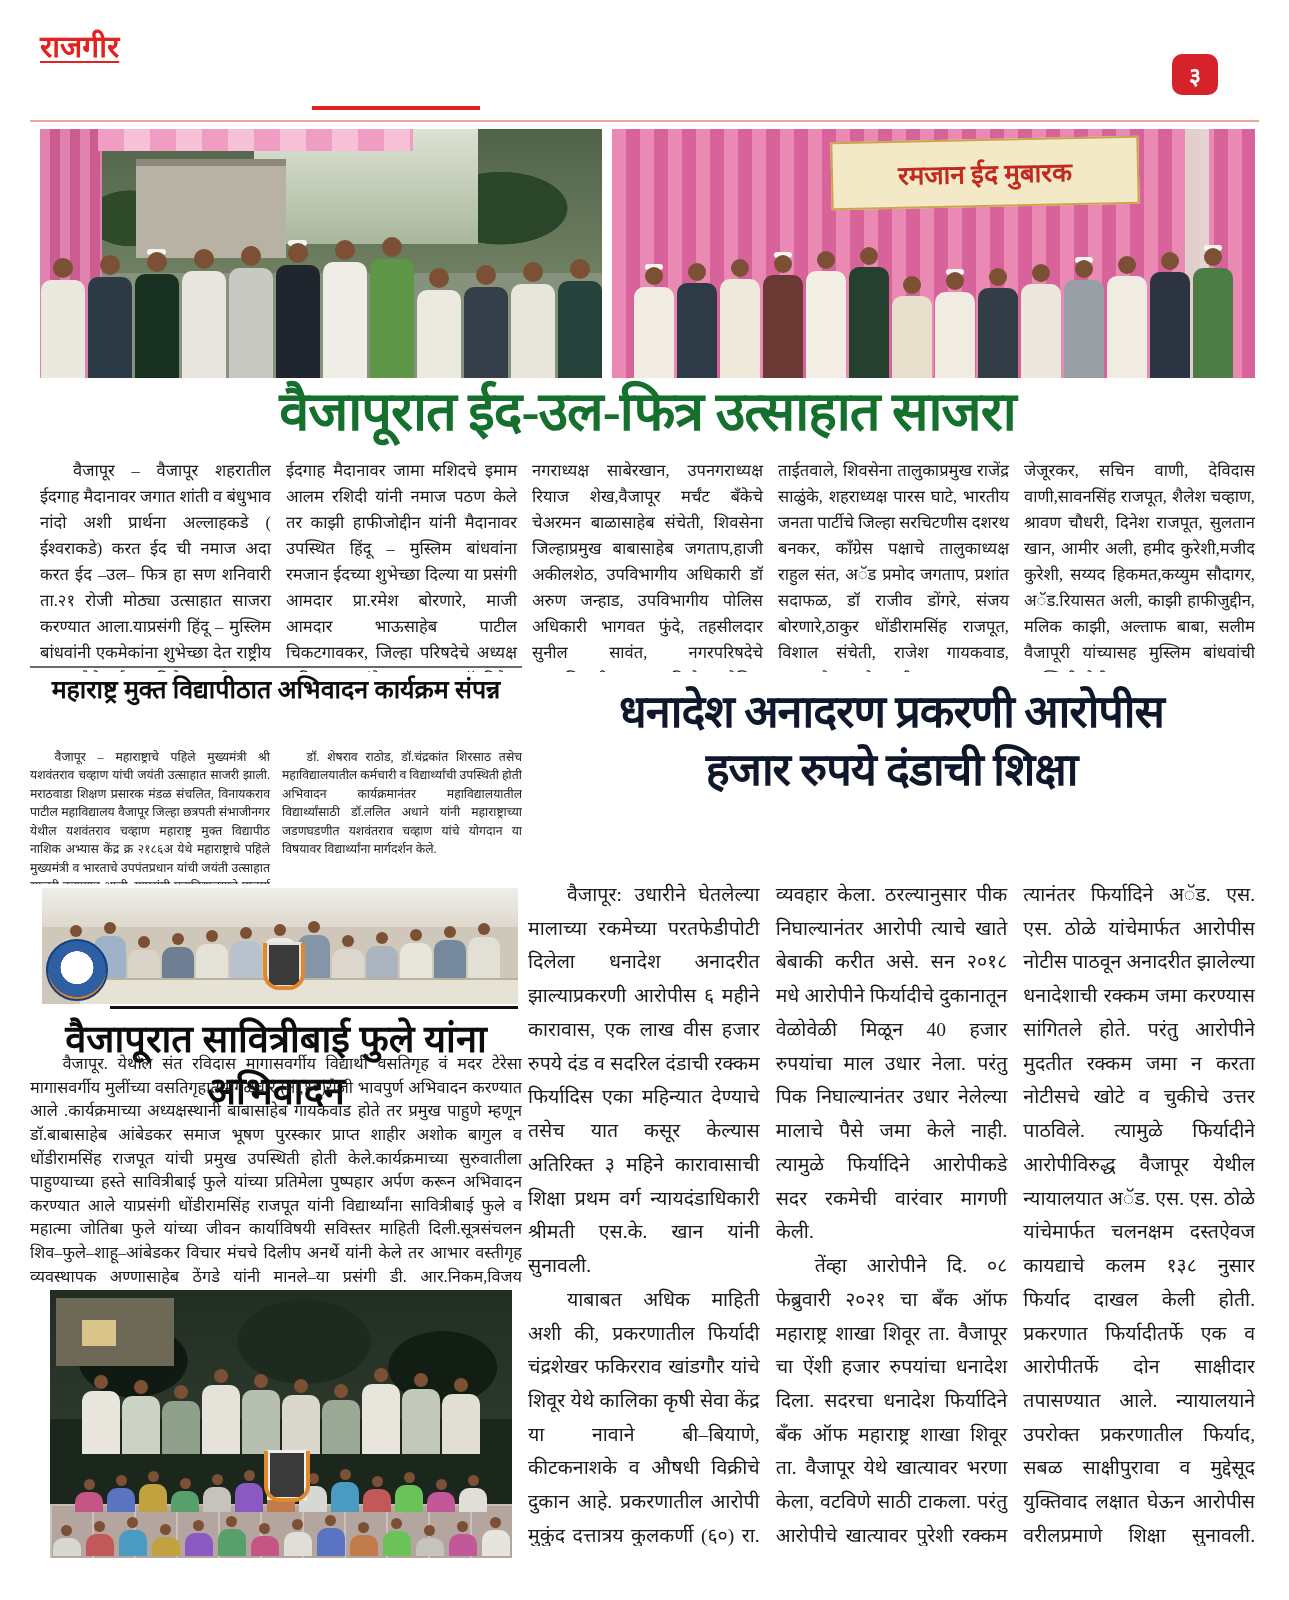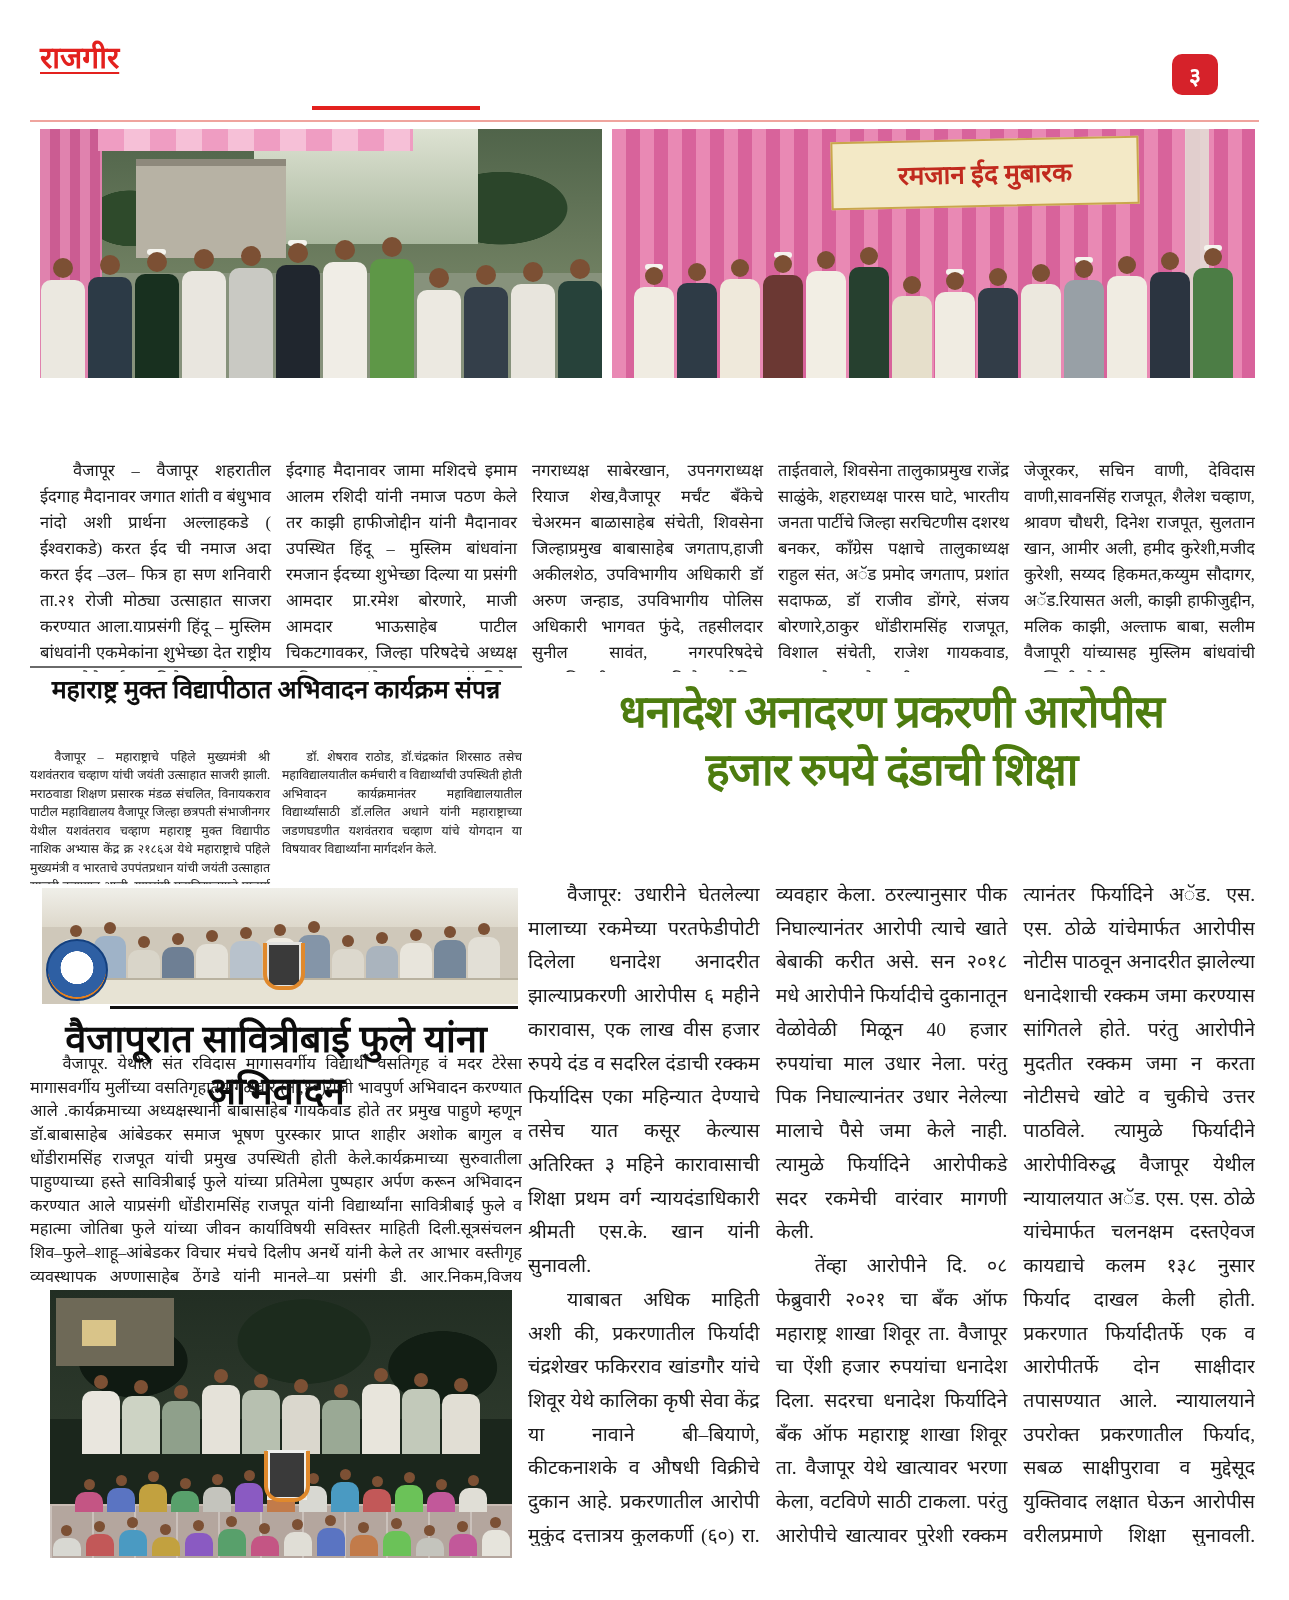--- a/index.html
+++ b/index.html
@@ -1,20 +1,20 @@
 <!DOCTYPE html>
 <html><head>
 <meta charset="utf-8">
 <style>
   html,body{margin:0;padding:0;background:#9a9a9a;}
   #page{position:relative;width:1289px;height:1600px;background:#ffffff;margin:0 auto;
         font-family:"Liberation Serif","DejaVu Serif",serif;color:#1b1b1b;overflow:hidden;}
 
   
-  .masthead{position:absolute;left:40px;top:43px;color:#e3211e;font-weight:700;line-height:1;}
+  .masthead{position:absolute;left:40px;top:32px;color:#e3211e;font-weight:700;line-height:1;}
   .masthead .l1{font-size:30px;text-decoration:underline;text-underline-offset:4px;text-decoration-thickness:2px;}
   .masthead .l2{font-size:46px;margin-top:2px;letter-spacing:-1px;}
   .masthead-rule{position:absolute;left:312px;top:106px;width:168px;height:4px;background:#e3211e;}
   .dateline{position:absolute;left:720px;top:64px;width:470px;text-align:center;
             font-size:23px;font-weight:700;color:#0c0c0c;}
   .page-badge{position:absolute;left:1172px;top:54px;width:46px;height:41px;border-radius:10px;
               background:#d6222a;color:#fff;font-size:23px;font-weight:700;
               display:flex;align-items:center;justify-content:center;}
   .header-rule{position:absolute;left:30px;top:120px;width:1229px;height:2px;background:#efa49e;}
 
@@ -97,21 +97,21 @@
   .college-cols p{margin:0;}
 
   .sav-rule{position:absolute;left:110px;top:1006px;width:408px;height:2.5px;background:#111;}
   .sav-headline{position:absolute;left:30px;top:1011px;width:492px;text-align:center;
                 font-size:38px;font-weight:800;color:#0c0c0c;}
   .sav-body{position:absolute;left:30px;top:1052px;width:492px;height:234px;overflow:hidden;
             font-size:16.3px;line-height:1.45;text-align:justify;}
 
   
   .cheque-headline{position:absolute;left:528px;top:684px;width:727px;text-align:center;
-                   font-size:45px;line-height:1.28;font-weight:800;color:#4d7c0f;letter-spacing:-1px;}
+                   font-size:45px;line-height:1.28;font-weight:800;color:#0f172a;letter-spacing:-1px;}
   .cheque-headline p{margin:0;}
   .cheque-cols{position:absolute;left:528px;top:878px;width:727px;height:668px;display:flex;gap:16px;overflow:hidden;}
   .cheque-cols .col{flex:1;font-size:19.5px;line-height:1.73;text-align:justify;}
   .cheque-cols p{margin:0;}
 </style>
 </head>
 <body>
 
 <div id="page">
 
@@ -245,20 +245,21 @@
           <div class="torso" style="width: 40px; height: 114px; background: rgb(43, 52, 64);"></div>
         </div>
         <div class="person">
           <div class="cap" style="width: 17.1px;"></div>
           <div class="head" style="height: 18px; width: 18px;"></div>
           <div class="torso" style="width: 40px; height: 118px; background: rgb(76, 125, 69);"></div>
         </div>
       </div>
   </div>
 
+  <div class="lead-headline">वैजापूरात ईद-उल-फित्र उत्साहात साजरा</div>
   <div class="lead-cols">
     <div class="col">  वैजापूर – वैजापूर शहरातील ईदगाह मैदानावर जगात शांती व बंधुभाव नांदो अशी प्रार्थना अल्लाहकडे ( ईश्वराकडे) करत ईद ची नमाज अदा करत ईद –उल– फित्र हा सण शनिवारी ता.२१ रोजी मोठ्या उत्साहात साजरा करण्यात आला.याप्रसंगी हिंदू – मुस्लिम बांधवांनी एकमेकांना शुभेच्छा देत राष्ट्रीय एकात्मतेचे दर्शन घडविले.शहरातील</div>
     <div class="col">ईदगाह मैदानावर जामा मशिदचे इमाम आलम रशिदी यांनी नमाज पठण केले तर काझी हाफीजोद्दीन यांनी मैदानावर उपस्थित हिंदू – मुस्लिम बांधवांना रमजान ईदच्या शुभेच्छा दिल्या या प्रसंगी आमदार प्रा.रमेश बोरणारे, माजी आमदार भाऊसाहेब पाटील चिकटगावकर, जिल्हा परिषदेचे अध्यक्ष अविनाश गलांडे, नगराध्यक्ष डॉ दिनेश परदेशी, माजी</div>
     <div class="col">नगराध्यक्ष साबेरखान, उपनगराध्यक्ष रियाज शेख,वैजापूर मर्चंट बँकेचे चेअरमन बाळासाहेब संचेती, शिवसेना जिल्हाप्रमुख बाबासाहेब जगताप,हाजी अकीलशेठ, उपविभागीय अधिकारी डॉ अरुण जन्हाड, उपविभागीय पोलिस अधिकारी भागवत फुंदे, तहसीलदार सुनील सावंत, नगरपरिषदेचे मुख्याधिकारी भागवत बिघोत, पोलिस निरीक्षक सत्यजित</div>
     <div class="col">ताईतवाले, शिवसेना तालुकाप्रमुख राजेंद्र साळुंके, शहराध्यक्ष पारस घाटे, भारतीय जनता पार्टीचे जिल्हा सरचिटणीस दशरथ बनकर, काँग्रेस पक्षाचे तालुकाध्यक्ष राहुल संत, अॅड प्रमोद जगताप, प्रशांत सदाफळ, डॉ राजीव डोंगरे, संजय बोरणारे,ठाकुर धोंडीरामसिंह राजपूत, विशाल संचेती, राजेश गायकवाड, बाबासाहेब पुतळे, स्वप्नील</div>
     <div class="col">जेजूरकर, सचिन वाणी, देविदास वाणी,सावनसिंह राजपूत, शैलेश चव्हाण, श्रावण चौधरी, दिनेश राजपूत, सुलतान खान, आमीर अली, हमीद कुरेशी,मजीद कुरेशी, सय्यद हिकमत,कय्युम सौदागर, अॅड.रियासत अली, काझी हाफीजुद्दीन, मलिक काझी, अल्ताफ बाबा, सलीम वैजापूरी यांच्यासह मुस्लिम बांधवांची उपस्थिती होती.</div>
   </div>
 
   <div class="sep-thin"></div>
   <div class="college-headline">

